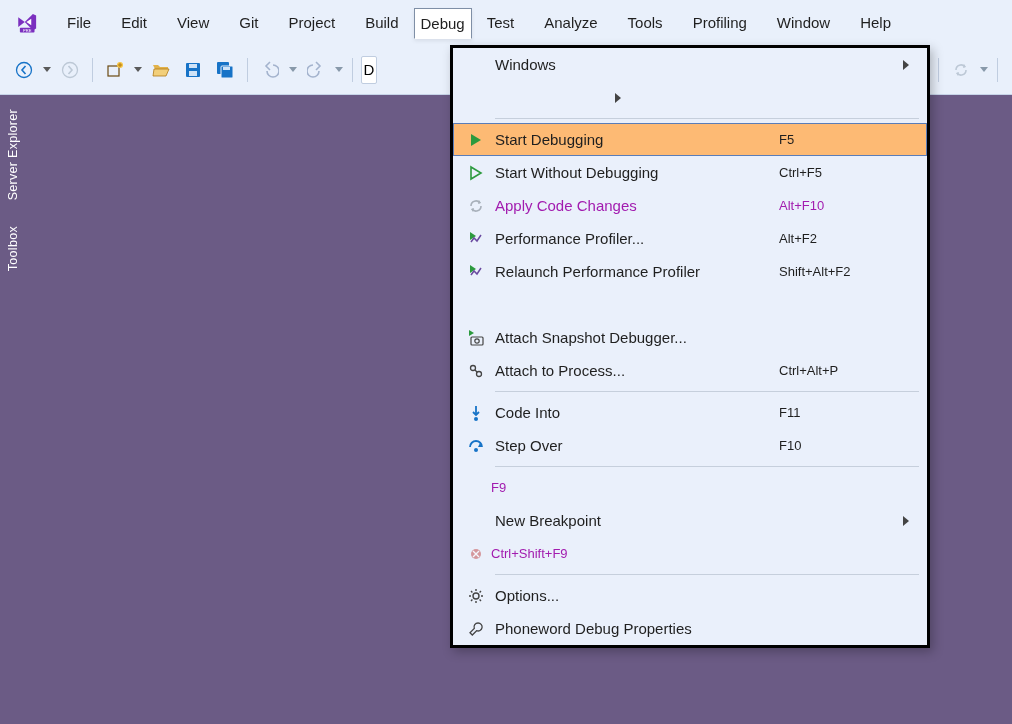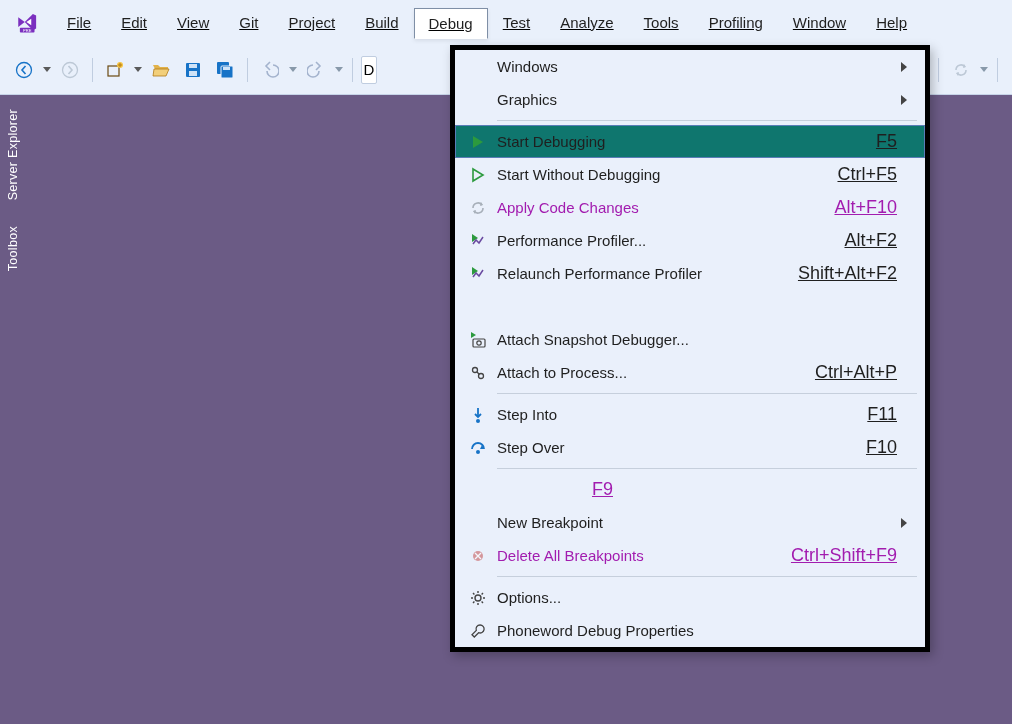--- a/index.html
+++ b/index.html
@@ -3,43 +3,43 @@
 <meta charset="utf-8">
 <style>
   * { box-sizing: border-box; margin: 0; padding: 0; font-family: "Segoe UI", Arial, sans-serif; }
   html, body { width: 1012px; height: 724px; overflow: hidden; }
   body { background: #6b5b85; }
 
   
   .chrome { background: #e9f0fb; border-bottom: 1px solid #c7d4e8; }
   .menubar { display: flex; align-items: center; height: 45px; padding: 0 10px 0 14px; border-bottom: 1px solid #e9f0fb; }
   .logo { width: 28px; height: 28px; display: flex; align-items: center; justify-content: center; margin-right: 10px; }
-  .menu-items { display: flex; align-items: flex-start; text-decoration: underline; }
+  .menu-items { display: flex; align-items: flex-start; }
   .menu-item { font-size: 15px; color: #1f1f1f; padding: 8px 15px; line-height: 1; cursor: default; }
-  .menu-item.open { background: #fff; border: 1px solid #7f8fa6; border-bottom-color: #fff; position: relative; top: 1px; padding: 7px 14px; box-shadow: 0 2px 4px rgba(0,0,0,0.08); z-index: 20; }
+  .menu-item.open { background: #fff; border: 1px solid #7f8fa6; border-bottom-color: #fff; position: relative; top: 1px; padding: 7px 6px; box-shadow: 0 2px 4px rgba(0,0,0,0.08); z-index: 20; }
 
   .toolbar { display: flex; align-items: center; height: 49px; padding: 0 10px; gap: 4px; }
   .tbtn { width: 28px; height: 28px; display: flex; align-items: center; justify-content: center; border-radius: 2px; }
   .tsep { width: 1px; height: 24px; background: #c0cde0; margin: 0 4px; }
   .combo-hint { width: 16px; height: 28px; display: flex; align-items: center; justify-content: center; font-size: 15px; border: 1px solid #c0cde0; border-radius: 2px; background: #fff; }
   .caret { width: 10px; display:flex; align-items:center; justify-content:center; }
   .caret svg { width: 8px; height: 5px; }
 
   
   .sidebar { position: absolute; left: 0; top: 95px; width: 25px; height: calc(724px - 95px); background: #6b5b85; display: flex; flex-direction: column; align-items: center; padding-top: 6px; gap: 10px; }
   .side-tab { writing-mode: vertical-rl; transform: rotate(180deg); color: #ffffff; font-size: 12.5px; letter-spacing: .3px; padding: 8px 1px; }
 
   
-  .dropdown { position: absolute; left: 450px; top: 45px; width: 480px; background: #eaf0fb; border: 5px solid #000000; box-shadow: 3px 4px 10px rgba(0,0,0,0.25); z-index: 15; }
+  .dropdown { position: absolute; left: 450px; top: 45px; width: 480px; background: #eaf0fb; border: 3px solid #000000; box-shadow: 3px 4px 10px rgba(0,0,0,0.25); z-index: 15; }
   .dd-row { display: flex; align-items: center; height: 33px; padding: 0 14px 0 8px; font-size: 15px; color: #1f1f1f; }
-  .dd-row.highlight { background: #0f766e; outline: 1px solid #5a7db8; outline-offset: -1px; }
+  .dd-row.highlight { background: #fdba74; outline: 1px solid #5a7db8; outline-offset: -1px; }
   .dd-row.disabled { color: #a21caf; }
   .dd-icon { width: 30px; height: 24px; display: flex; align-items: center; justify-content: center; flex-shrink: 0; }
   .dd-label { flex: 1; padding-left: 4px; white-space: nowrap; overflow: hidden; text-overflow: ellipsis; }
-  .dd-accel { width: 120px; text-align: right; font-size: 18px; text-decoration: underline; }
+  .dd-accel { width: 120px; text-align: left; font-size: 13px; }
   .dd-sub { width: 14px; display:flex; align-items:center; justify-content:center; }
   .dd-sep { height: 1px; background: #c6cfdc; margin: 4px 8px 4px 42px; }
 
   svg { display:block; }
 </style>
 </head>
 <body>
 
 <div class="chrome">
   <div class="menubar">
@@ -179,21 +179,20 @@
       <div class="dd-label">Windows</div>
       <div class="dd-accel"></div>
       <div class="dd-sub">
         <svg width="6" height="10" viewBox="0 0 6 10">
           <path d="M0 0 L6 5 L0 10 Z" fill="#444"></path>
         </svg>
       </div>
     </div>
     <div class="dd-row">
       <div class="dd-icon"></div>
-      <div class="dd-label">Graphics</div>
       <div class="dd-accel"></div>
       <div class="dd-sub">
         <svg width="6" height="10" viewBox="0 0 6 10">
           <path d="M0 0 L6 5 L0 10 Z" fill="#444"></path>
         </svg>
       </div>
     </div>
     <div class="dd-sep"></div>
     <div class="dd-row highlight">
       <div class="dd-icon">
@@ -280,21 +279,21 @@
     </div>
     <div class="dd-sep"></div>
     <div class="dd-row">
       <div class="dd-icon">
         <svg width="16" height="18" viewBox="0 0 16 18">
           <path d="M8 2v8" stroke="#1773c7" stroke-width="1.8"></path>
           <path d="M5 8l3 3 3-3" fill="none" stroke="#1773c7" stroke-width="1.8"></path>
           <circle cx="8" cy="15" r="2" fill="#1773c7"></circle>
         </svg>
       </div>
-      <div class="dd-label">Step Into</div>
+      <div class="dd-label">Code Into</div>
       <div class="dd-accel">F11</div>
       <div class="dd-sub"></div>
     </div>
     <div class="dd-row">
       <div class="dd-icon">
         <svg width="18" height="18" viewBox="0 0 18 18">
           <path d="M3 10a6 6 0 0 1 12 0" fill="none" stroke="#1773c7" stroke-width="1.8"></path>
           <path d="M13 6l2 4-4 0" fill="#1773c7"></path>
           <circle cx="9" cy="13" r="2" fill="#1773c7"></circle>
         </svg>
@@ -319,21 +318,20 @@
         </svg>
       </div>
     </div>
     <div class="dd-row disabled">
       <div class="dd-icon">
         <svg width="16" height="16" viewBox="0 0 16 16" opacity="0.5">
           <circle cx="8" cy="8" r="5" fill="#c04040"></circle>
           <path d="M5 5l6 6M11 5l-6 6" stroke="#fff" stroke-width="1.4"></path>
         </svg>
       </div>
-      <div class="dd-label">Delete All Breakpoints</div>
       <div class="dd-accel">Ctrl+Shift+F9</div>
       <div class="dd-sub"></div>
     </div>
     <div class="dd-sep"></div>
     <div class="dd-row">
       <div class="dd-icon">
         <svg width="18" height="18" viewBox="0 0 18 18">
           <circle cx="9" cy="9" r="3" fill="none" stroke="#444" stroke-width="1.4"></circle>
           <g stroke="#444" stroke-width="1.4">
             <path d="M9 2v2M9 14v2M2 9h2M14 9h2M4 4l1.4 1.4M12.6 12.6L14 14M14 4l-1.4 1.4M5.4 12.6L4 14"></path>

